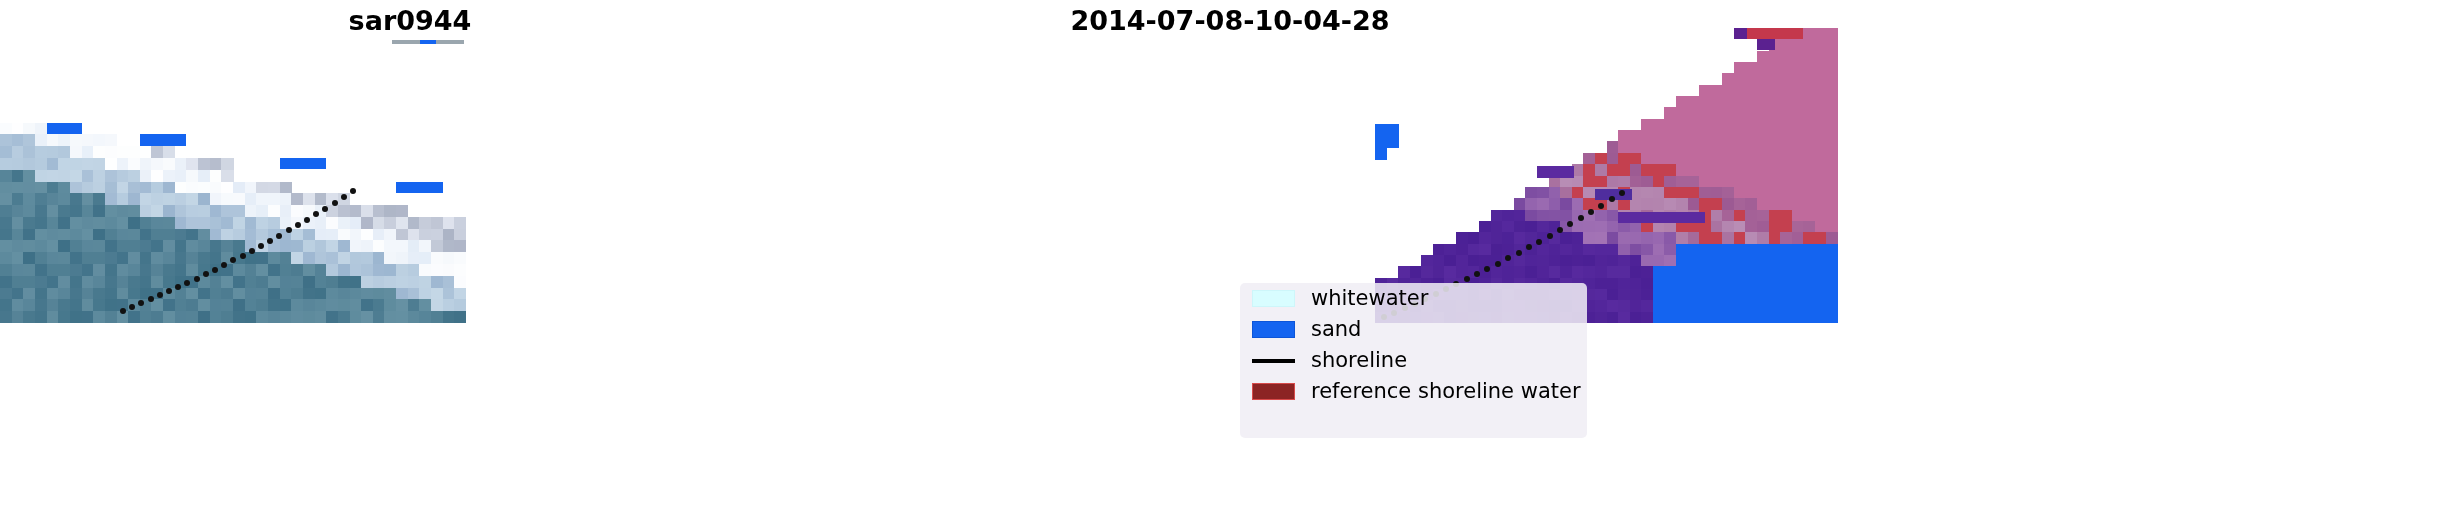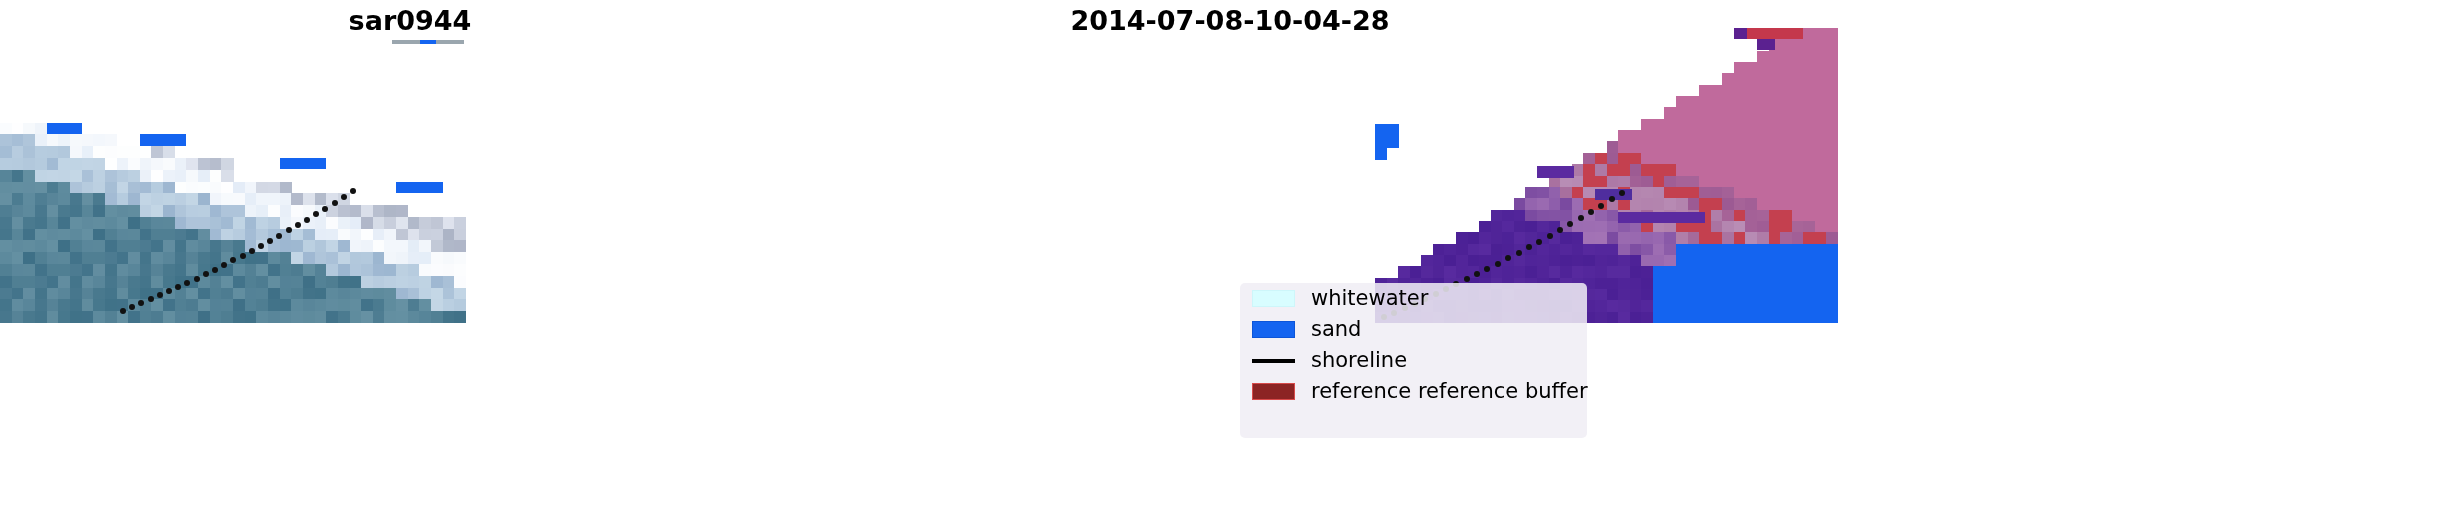--- a/index.html
+++ b/index.html
@@ -1300,17 +1300,17 @@
     <div class="legend-row">
       <span class="swatch" style="background: rgb(20, 100, 240); border: 1px solid rgb(13, 85, 216);"></span>
       <span class="legend-label">sand</span>
     </div>
     <div class="legend-row">
       <span class="swatch line-swatch" style="border-top-color: rgb(0, 0, 0);"></span>
       <span class="legend-label">shoreline</span>
     </div>
     <div class="legend-row">
       <span class="swatch" style="background: rgb(140, 36, 36); border: 1px solid rgb(216, 74, 74);"></span>
-      <span class="legend-label">reference reference buffer</span>
+      <span class="legend-label">reference shoreline water</span>
     </div>
   </div>
 
 </div>
 
 </body></html>

